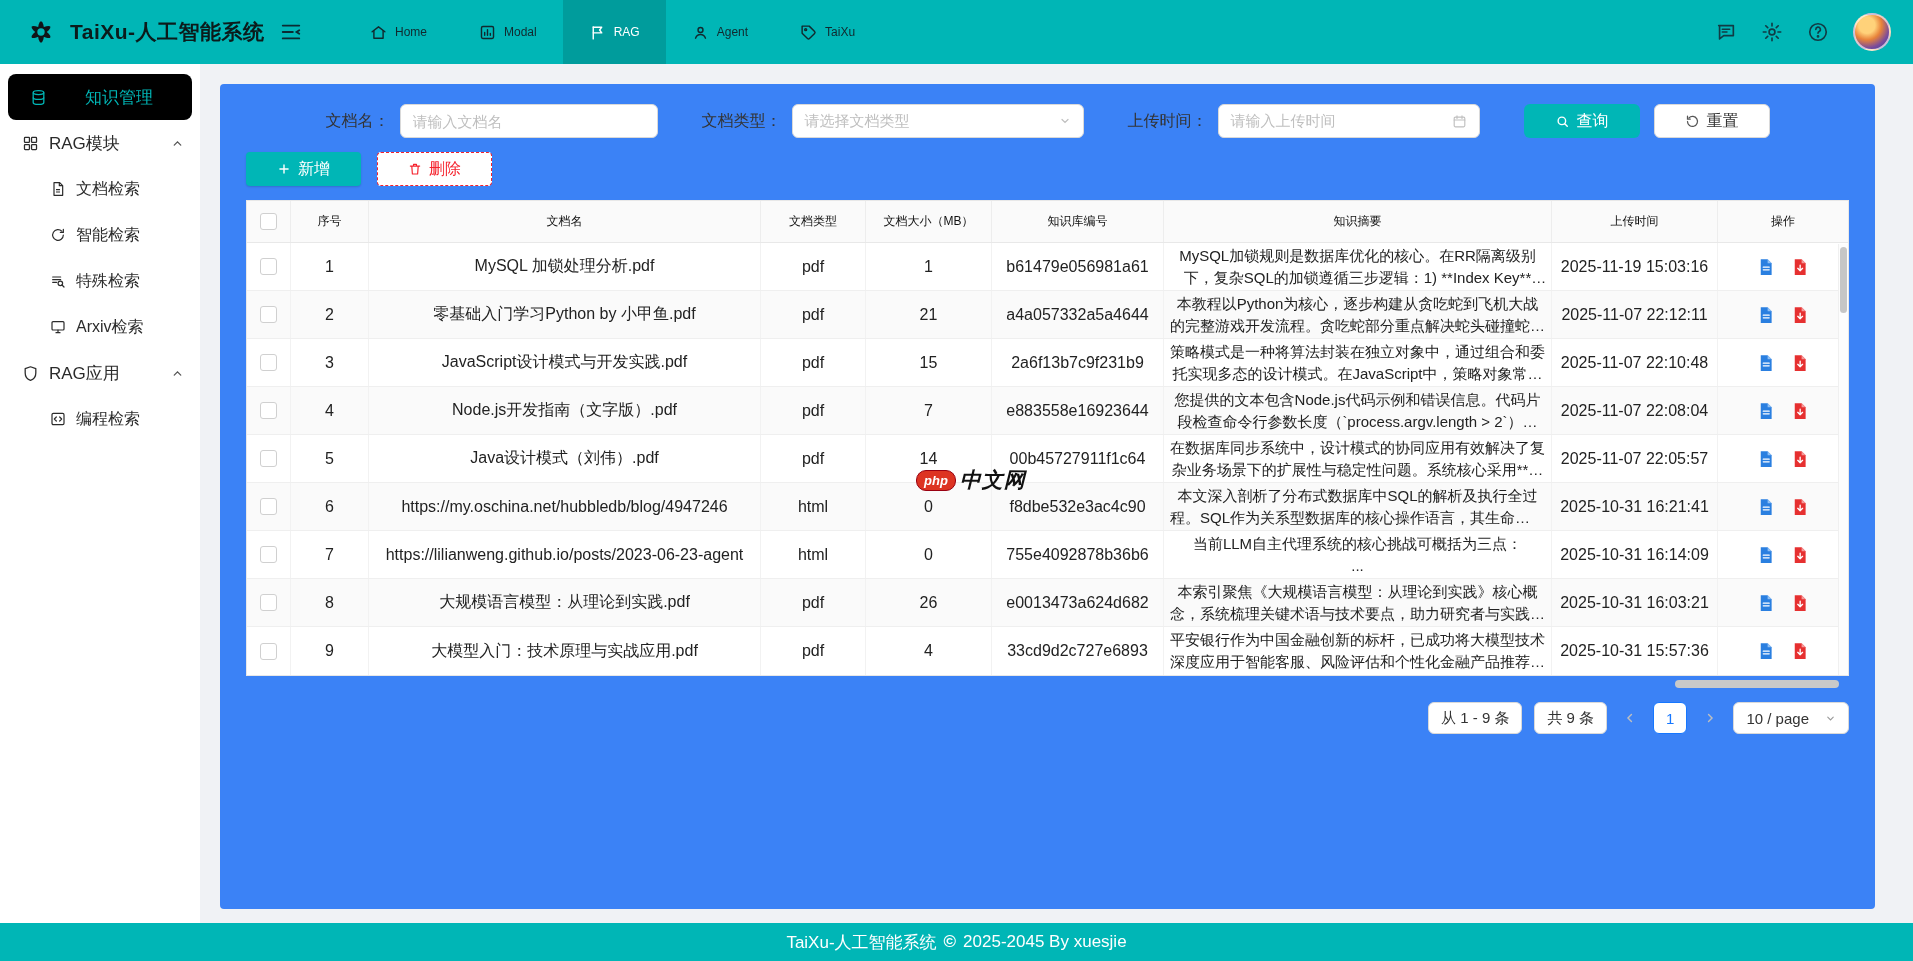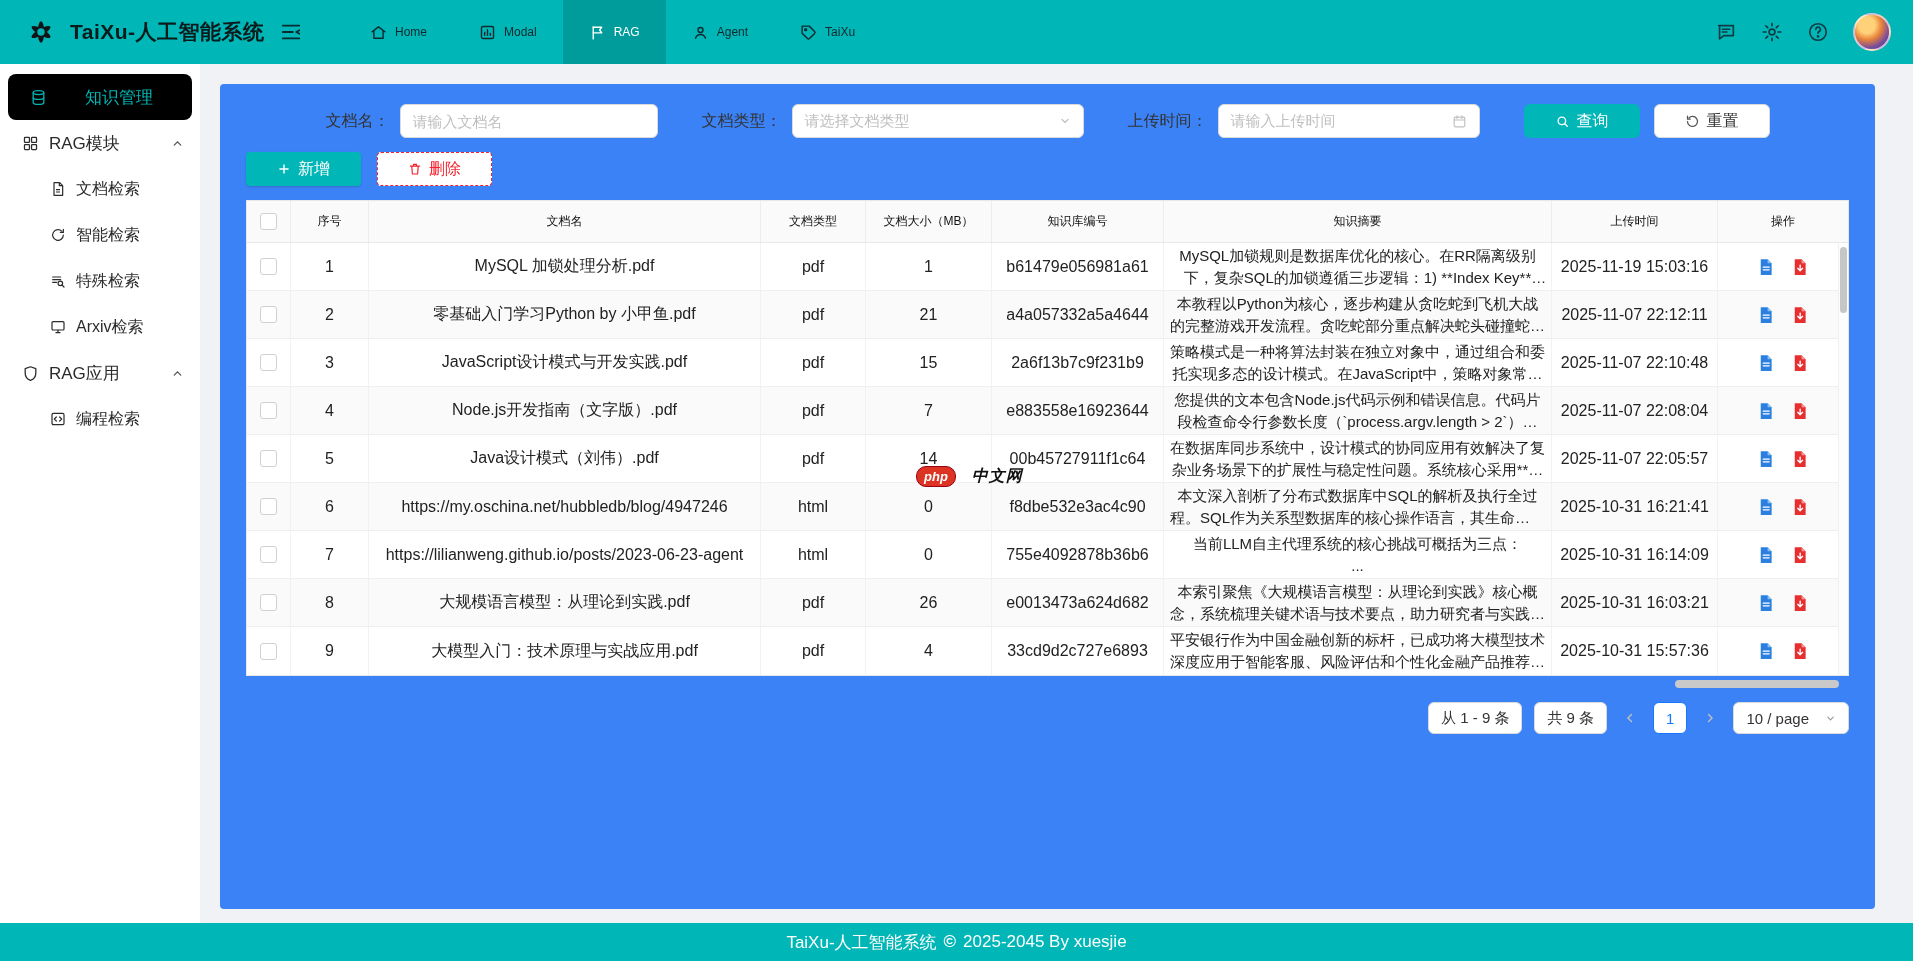--- a/index.html
+++ b/index.html
@@ -83,23 +83,23 @@
   .pg-box{border:1px solid #d9d9d9;border-radius:6px;height:32px;display:inline-flex;align-items:center;padding:0 12px;background:#fff;white-space:nowrap;}
   .pg-arrow{color:#bfbfbf;display:flex;align-items:center;padding:0 4px;cursor:pointer;}
   .pg-current{border-color:var(--blue);color:var(--blue);min-width:32px;justify-content:center;cursor:pointer;}
   .pg-size{gap:16px;color:#333;cursor:pointer;}
   .pg-size .chev{color:#999;}
 
   
   .footer{height:38px;background:var(--teal);color:#fff;display:flex;align-items:center;justify-content:center;gap:7px;font-size:17px;}
 
   
-  .watermark{position:absolute;left:916px;top:466px;display:flex;align-items:center;gap:16px;z-index:5;pointer-events:none;}
+  .watermark{position:absolute;left:916px;top:466px;display:flex;align-items:center;gap:4px;z-index:5;pointer-events:none;}
   .wm-logo{background:#d32; color:#fff;font-style:italic;font-weight:bold;font-size:13px;border-radius:10px;padding:2px 7px;border:1px solid #901;}
-  .wm-text{font-weight:bold;font-size:16px;color:#111;font-style:italic;letter-spacing:1px;text-shadow:0 0 1px #fff;}
+  .wm-text{font-weight:bold;font-size:21px;color:#111;font-style:italic;letter-spacing:1px;text-shadow:0 0 1px #fff;}
 </style>
 </head>
 <body>
 
 <header class="topbar">
   <div class="brand">
     <span class="logo">
       <svg width="34" height="34" viewBox="0 0 24 24" fill="#101417">
         <g transform="translate(12,12)">
           <ellipse rx="2.3" ry="7.6"></ellipse>

